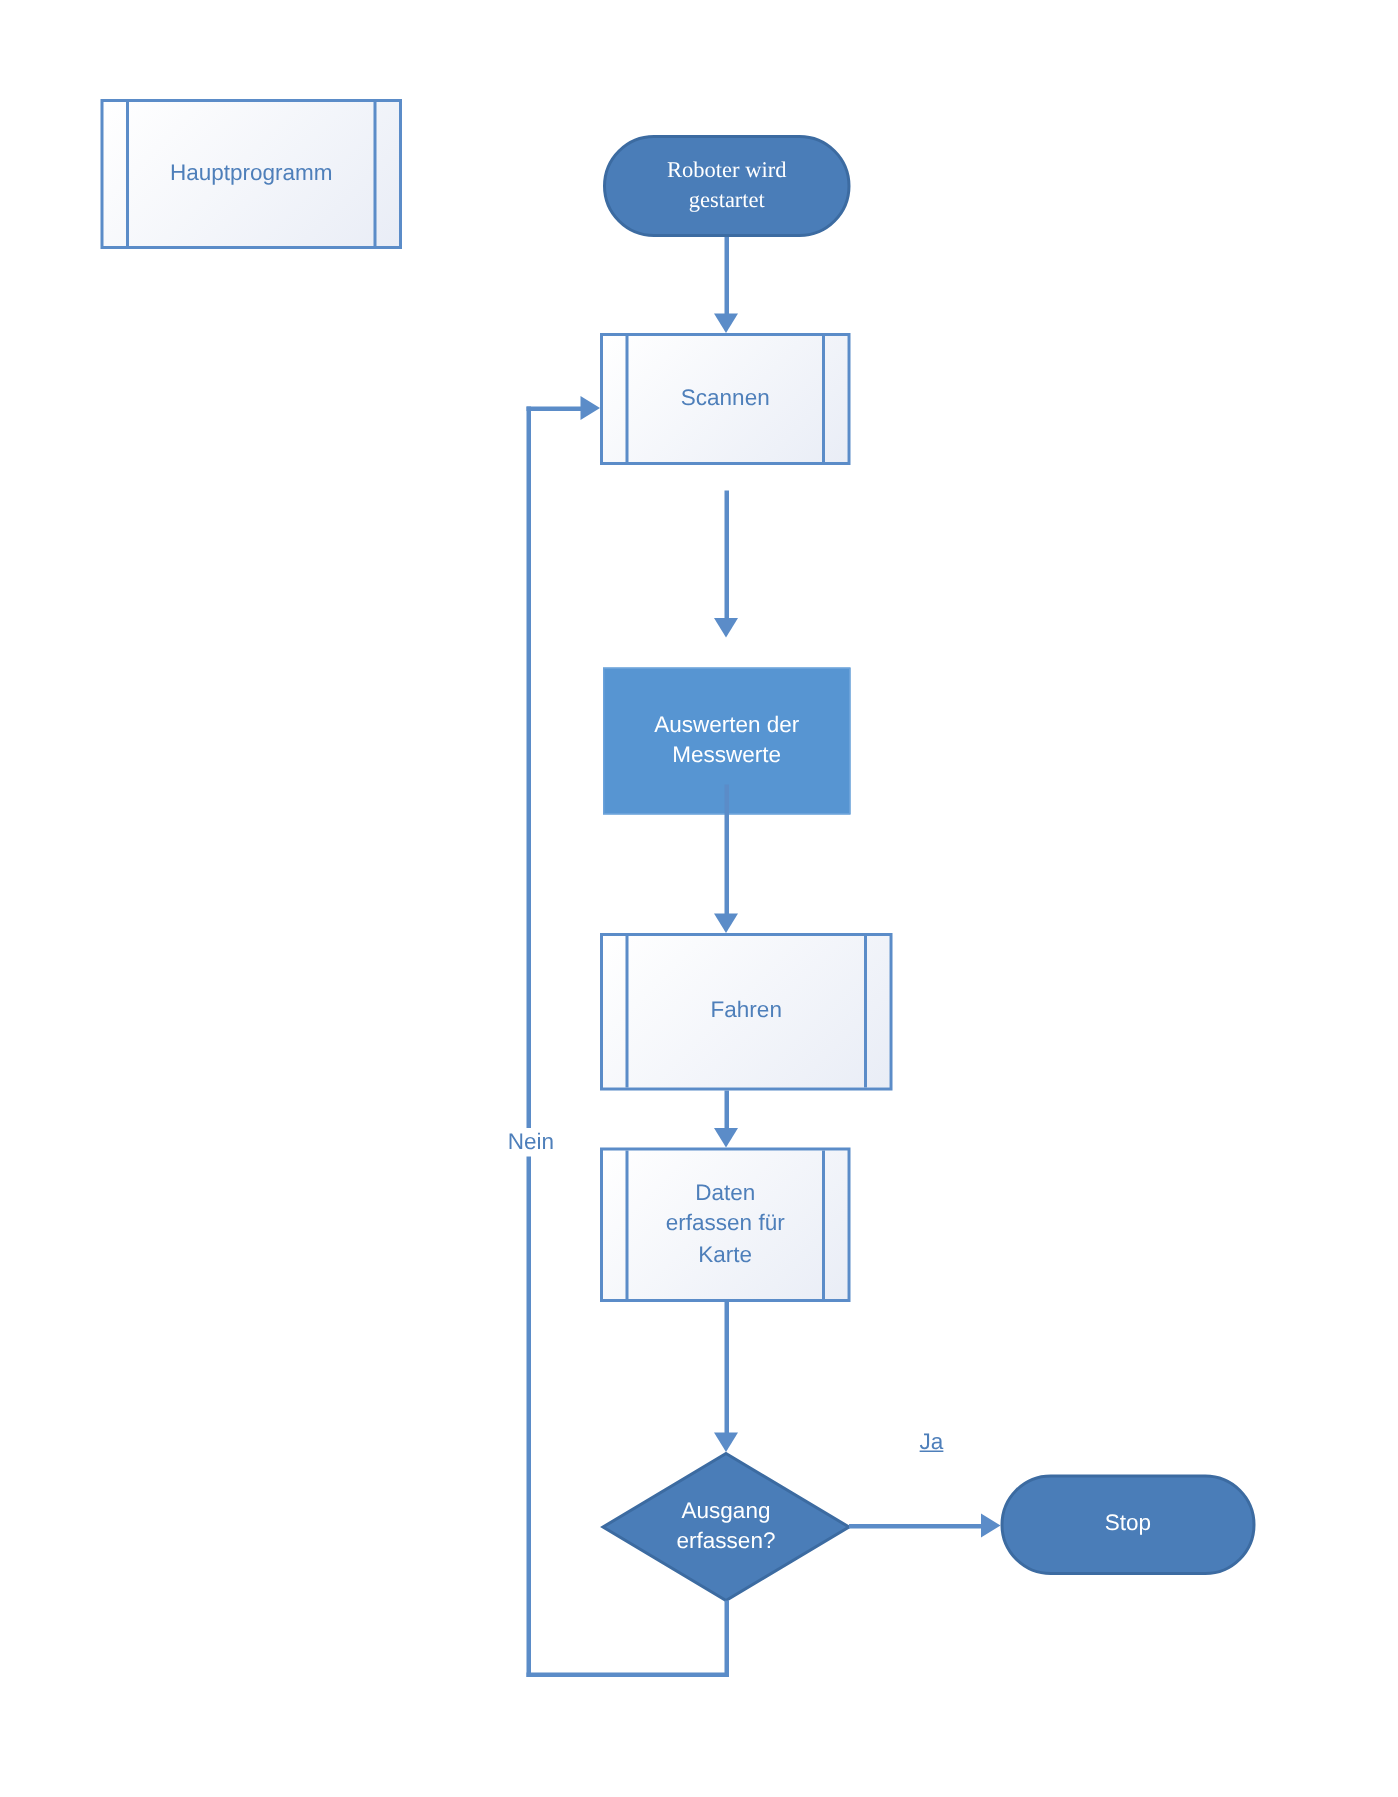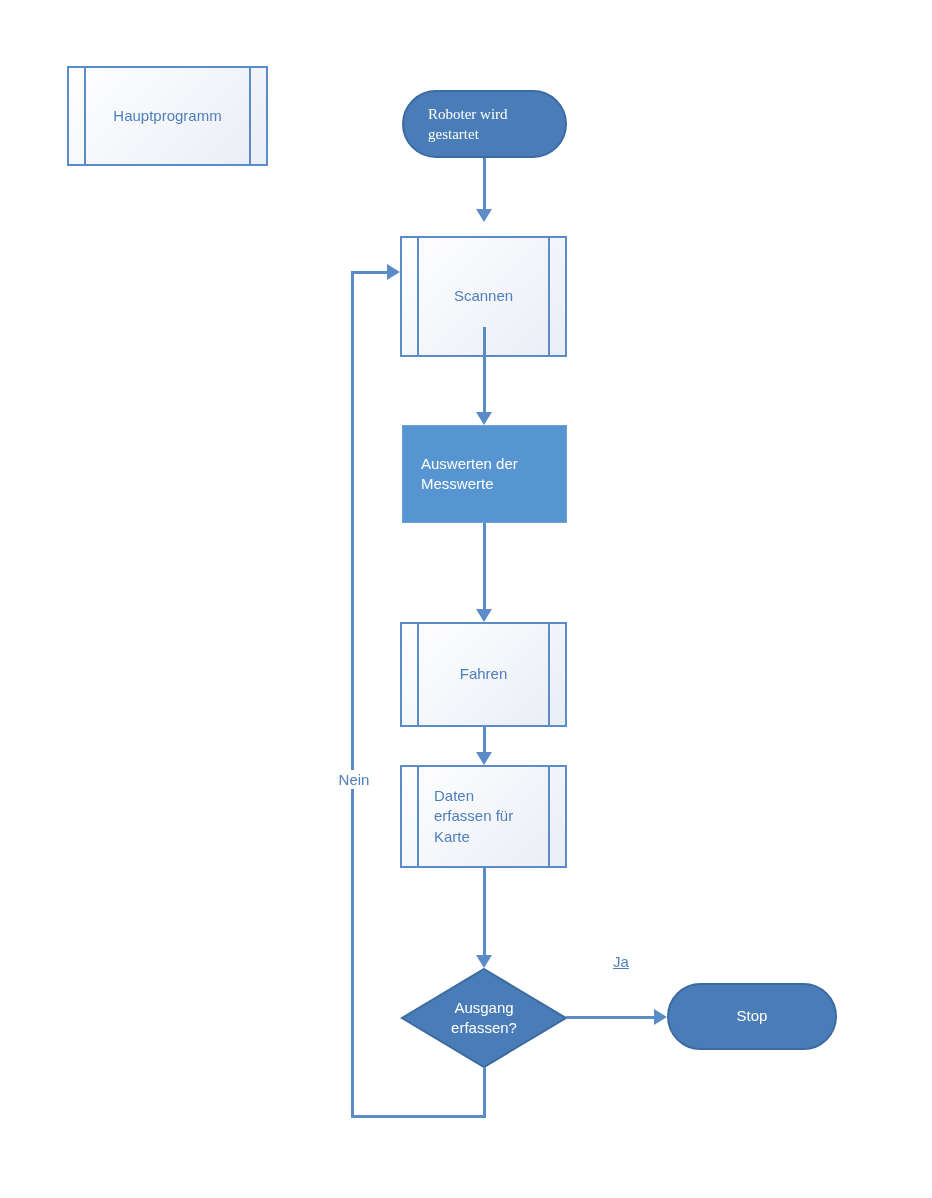--- a/index.html
+++ b/index.html
@@ -2,36 +2,36 @@
 <html style="--line: #5b8cc8; --dark-fill: #4a7db8; --dark-border: #3c6ba1; --medium-fill: #5795d2; --medium-border: #6ba2da; --light-fill-end: #e9edf6; --text-blue: #4e7fba;"><head>
 <meta charset="utf-8">
 <style>
   html,body{margin:0;padding:0;background:#ffffff;}
   .canvas{
     position:relative;width:932px;height:1198px;background:#ffffff;
     font-family:"Liberation Sans",sans-serif;overflow:hidden;
   }
   .node{
     position:absolute;display:flex;align-items:center;justify-content:center;
-    box-sizing:border-box;font-size:15px;line-height:1.35;
+    text-align:center;box-sizing:border-box;font-size:15px;line-height:1.35;
   }
   .light{
     border:2px solid var(--line);
     background:linear-gradient(135deg,#ffffff 0%,var(--light-fill-end) 100%);
     color:var(--text-blue);
   }
   .bar{position:absolute;top:0;bottom:0;width:2px;background:var(--line);}
   .bar.l{left:15px;} .bar.r{right:15px;}
   .light .label{padding:0 22px;}
   .terminator{
     border-radius:34px;background:var(--dark-fill);
     border:2px solid var(--dark-border);color:#ffffff;
   }
   .process-solid{
-    background:var(--medium-fill);border:1px solid var(--medium-border);color:#ffffff;
+    background:var(--medium-fill);border:1px solid var(--medium-border);color:#ffffff;margin-top:20px;
   }
   .vline,.hline{position:absolute;background:var(--line);}
   .arrow-down{
     position:absolute;width:0;height:0;
     border-left:8px solid transparent;border-right:8px solid transparent;
     border-top:13px solid var(--line);
   }
   .arrow-right{
     position:absolute;width:0;height:0;
     border-top:8px solid transparent;border-bottom:8px solid transparent;
@@ -60,37 +60,37 @@
     <span class="label">Hauptprogramm</span>
   </div>
 
   <div class="node terminator" style="left:402px;top:90px;width:165px;height:68px;font-family:Liberation Serif, serif;">
     <span class="label" style="padding:0 24px;">Roboter wird gestartet</span>
   </div>
 
   <div class="vline" style="left:483px;top:158px;width:3px;height:52px;"></div>
   <div class="arrow-down" style="left:476px;top:209px;"></div>
 
-  <div class="node light" style="left:400px;top:222px;width:167px;height:121px;margin-top:14px;">
+  <div class="node light" style="left:400px;top:222px;width:167px;height:88px;">
     <div class="bar l"></div>
     <div class="bar r"></div>
     <span class="label">Scannen</span>
   </div>
 
   <div class="vline" style="left:483px;top:327px;width:3px;height:86px;"></div>
   <div class="arrow-down" style="left:476px;top:412px;"></div>
 
   <div class="node process-solid" style="left:402px;top:425px;width:165px;height:98px;">
     <span class="label" style="padding:0 18px;">Auswerten der Messwerte</span>
   </div>
 
   <div class="vline" style="left:483px;top:523px;width:3px;height:87px;"></div>
   <div class="arrow-down" style="left:476px;top:609px;"></div>
 
-  <div class="node light" style="left:400px;top:622px;width:167px;height:105px;">
+  <div class="node light" style="left:400px;top:622px;width:195px;height:105px;">
     <div class="bar l"></div>
     <div class="bar r"></div>
     <span class="label">Fahren</span>
   </div>
 
   <div class="vline" style="left:483px;top:727px;width:3px;height:26px;"></div>
   <div class="arrow-down" style="left:476px;top:752px;"></div>
 
   <div class="node light" style="left:400px;top:765px;width:167px;height:103px;">
     <div class="bar l"></div>
@@ -116,15 +116,15 @@
 
   <div class="node terminator" style="left:667px;top:983px;width:170px;height:67px;">
     <span class="label">Stop</span>
   </div>
 
   <div class="vline" style="left:483px;top:1067px;width:3px;height:51px;"></div>
   <div class="hline" style="left:351px;top:1115px;width:135px;height:3px;"></div>
   <div class="vline" style="left:351px;top:271px;width:3px;height:847px;"></div>
   <div class="hline" style="left:351px;top:271px;width:37px;height:3px;"></div>
   <div class="arrow-right" style="left:387px;top:264px;"></div>
-  <div class="edge-label" style="left:327px;top:752px;width:48px;margin-top:18px;">Nein</div>
+  <div class="edge-label" style="left:327px;top:752px;width:48px;">Nein</div>
 
 </div>
 
 </body></html>

